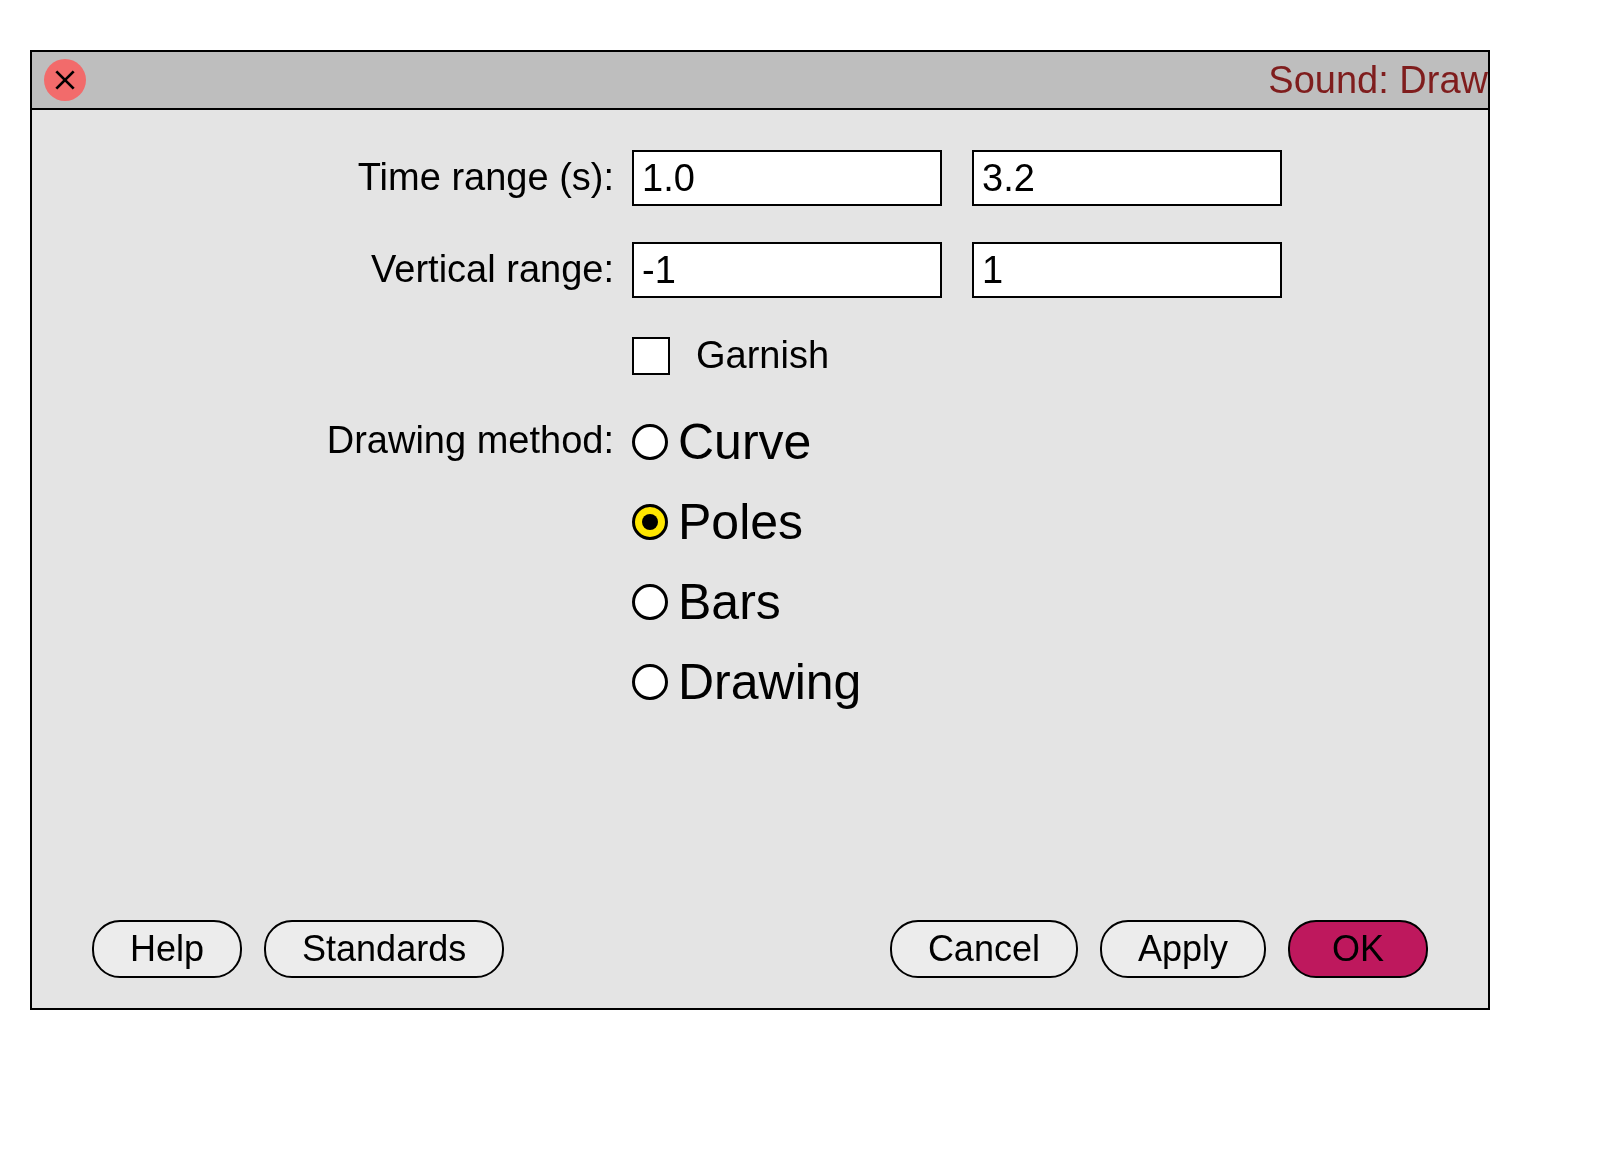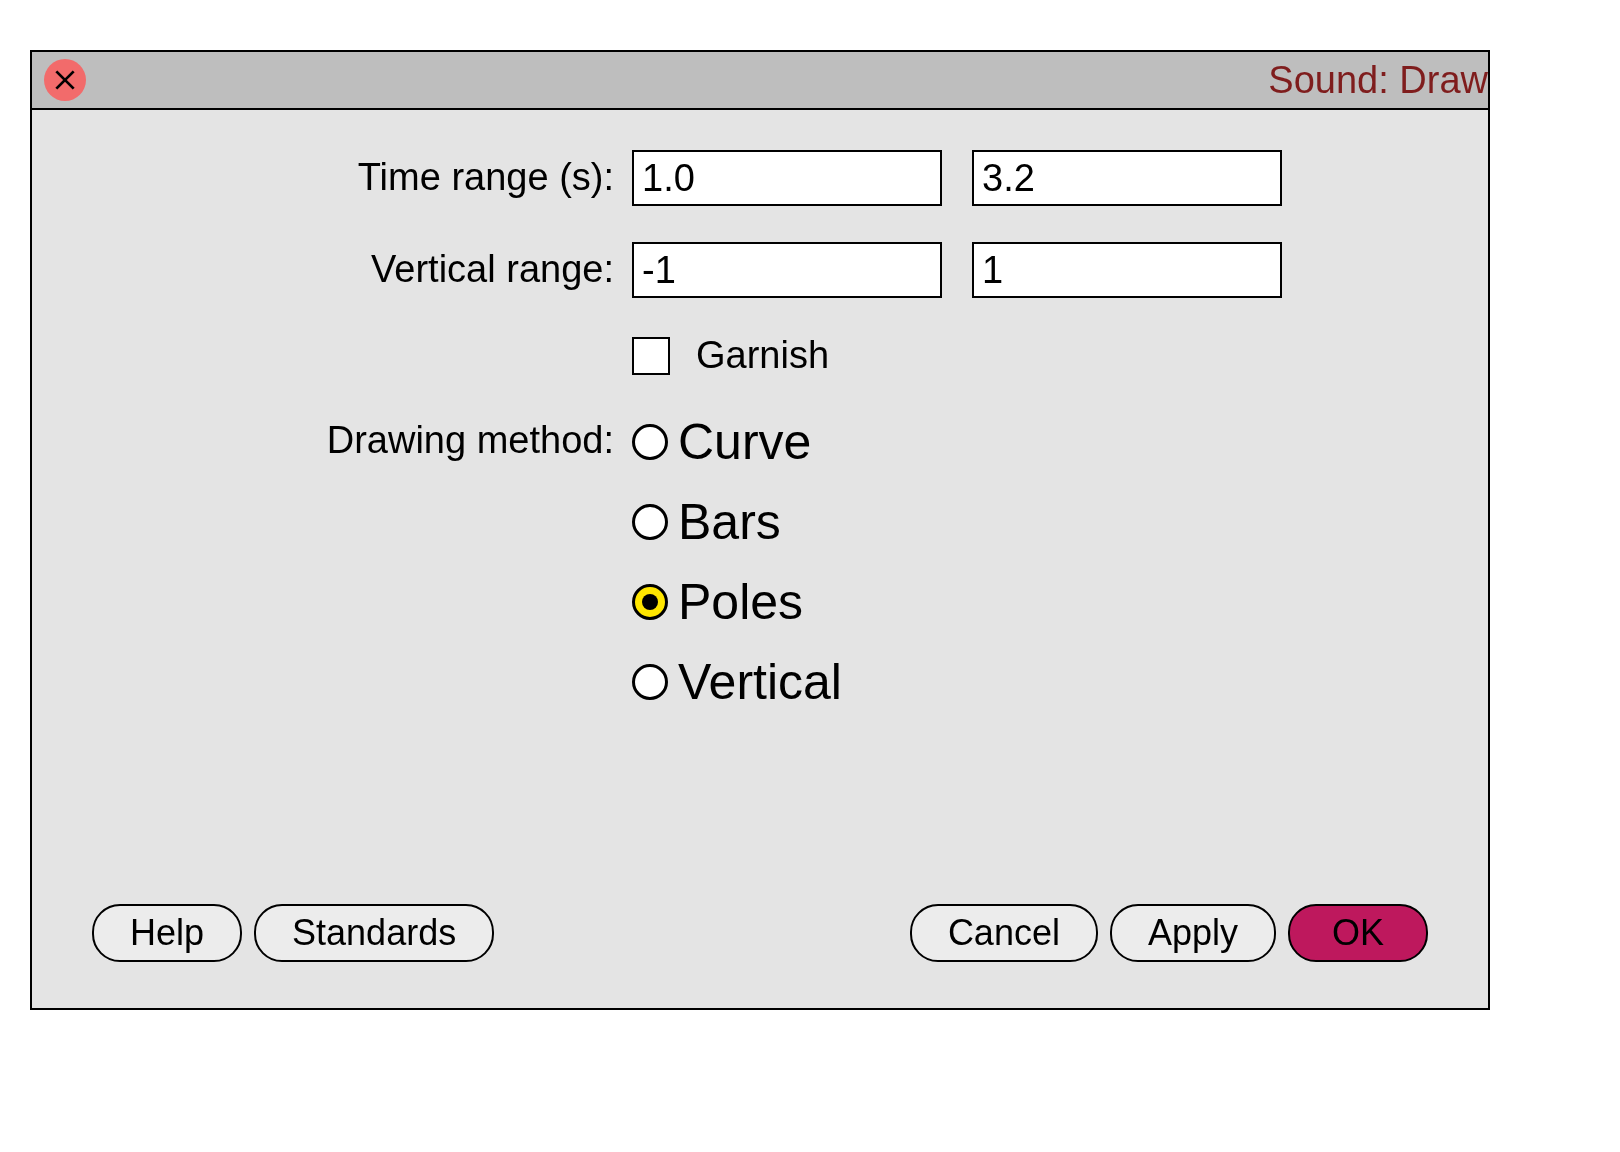--- a/index.html
+++ b/index.html
@@ -49,21 +49,21 @@
     height: 26px;
   }
   .title {
     flex: 1;
     text-align: right;
     font-size: 38px;
     color: #7f1d1d;
   }
   .content {
     flex: 1;
-    padding: 40px 60px 46px 60px;
+    padding: 40px 60px 30px 60px;
     display: flex;
     flex-direction: column;
   }
   .form-area {
     flex: 1;
   }
   .row {
     display: flex;
     align-items: flex-start;
     margin-bottom: 36px;
@@ -133,21 +133,21 @@
     height: 16px;
     border-radius: 50%;
     background: #000;
     display: none;
   }
   .radio-circle.selected .radio-dot {
     display: block;
   }
   .button-bar {
     display: flex;
-    gap: 12px;
+    gap: 22px;
     padding-top: 20px;
   }
   .button-bar .spacer {
     flex: 1;
   }
   .btn {
     height: 58px;
     border: 2px solid #000;
     border-radius: 28px;
     background: #ececec;
@@ -209,32 +209,32 @@
 
       <div class="row">
         <div class="label-col">Drawing method:</div>
         <div class="control-col">
           <div class="radio-group">
             <div class="radio-option">
               <div class="radio-circle"></div>
               <span>Curve</span>
             </div>
             <div class="radio-option">
-              <div class="radio-circle"></div>
-              <span>Bars</span>
-            </div>
-            <div class="radio-option">
               <div class="radio-circle selected">
                   <div class="radio-dot"></div>
                 </div>
               <span>Poles</span>
             </div>
             <div class="radio-option">
               <div class="radio-circle"></div>
-              <span>Vertical</span>
+              <span>Bars</span>
+            </div>
+            <div class="radio-option">
+              <div class="radio-circle"></div>
+              <span>Drawing</span>
             </div>
           </div>
         </div>
       </div>
 
     </div>
 
     <div class="button-bar">
       <button class="btn">Help</button>
       <button class="btn">Standards</button>

